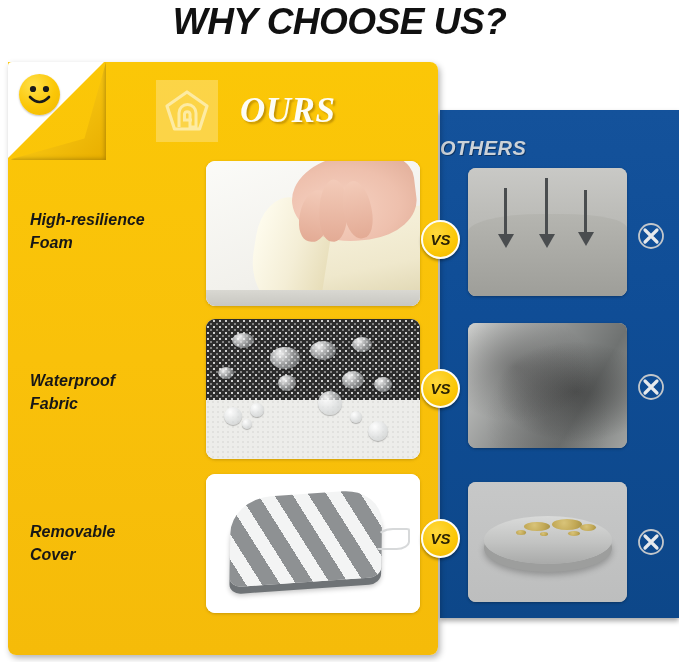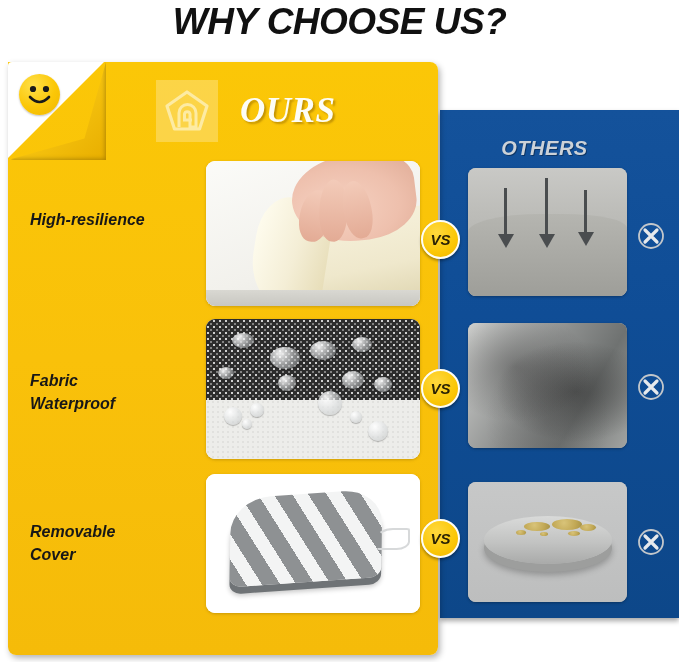--- a/index.html
+++ b/index.html
@@ -39,21 +39,21 @@
     width: 239px;
     height: 508px;
     background: linear-gradient(180deg,#14529b 0%, #0f4d96 40%, #0d4789 100%);
     box-shadow: 0 3px 5px rgba(0,0,0,0.35);
   }
   #others-title {
     position: absolute;
     left: 0;
     top: 27px;
     width: 209px;
-    text-align: center;
+    text-align: left;
     font-size: 20px;
     font-weight: bold;
     font-style: italic;
     color: #ccd2d8;
     text-shadow: 1px 1px 0 rgba(0,0,0,0.35);
     letter-spacing: 0.5px;
   }
 
   
   #ours-panel {
@@ -370,37 +370,38 @@
       <svg viewBox="0 0 48 48" width="48" height="48">
         <path d="M24 5 L44 19 L36.5 42 L11.5 42 L4 19 Z" fill="none" stroke="#fdeba3" stroke-width="3.2" stroke-linejoin="round"></path>
         <path d="M16 40 L16 26 A8.5 8.5 0 0 1 33 26 L33 40 L27 40 L27 27 A2.8 2.8 0 0 0 21.5 27 L21.5 33 L29 33" fill="none" stroke="#fdeba3" stroke-width="3"></path>
       </svg>
     </div>
     <div id="ours-title">OURS</div>
   </div>
 
   <div class="feature-label" style="top:146px;">
     <div>High-resilience</div>
+    <div>Foam</div>
   </div>
   <div class="ours-card" style="top:99px;height:145px;">
     <div class="art foam-bg">
       <div class="foam-slab"></div>
       <div class="foam-flap"></div>
       <div class="hand">
         <div class="finger" style="left:6px;top:30px;width:30px;height:52px;transform:rotate(18deg);"></div>
         <div class="finger" style="left:26px;top:22px;width:28px;height:62px;transform:rotate(8deg);"></div>
         <div class="finger" style="left:50px;top:26px;width:28px;height:58px;transform:rotate(-4deg);"></div>
       </div>
       <div class="shadow-strip"></div>
     </div>
   </div>
 
   <div class="feature-label" style="top:307px;">
+    <div>Waterproof</div>
     <div>Fabric</div>
-    <div>Waterproof</div>
   </div>
   <div class="ours-card" style="top:257px;height:140px;">
     <div class="art">
       <div class="mesh"></div>
       <div class="fabric-lower"></div>
       <div class="drop" style="left:26px;top:14px;width:22px;height:15px;"></div>
       <div class="drop" style="left:104px;top:22px;width:26px;height:19px;"></div>
       <div class="drop" style="left:64px;top:28px;width:30px;height:22px;"></div>
       <div class="drop" style="left:146px;top:18px;width:20px;height:15px;"></div>
       <div class="drop" style="left:12px;top:48px;width:16px;height:12px;"></div>

